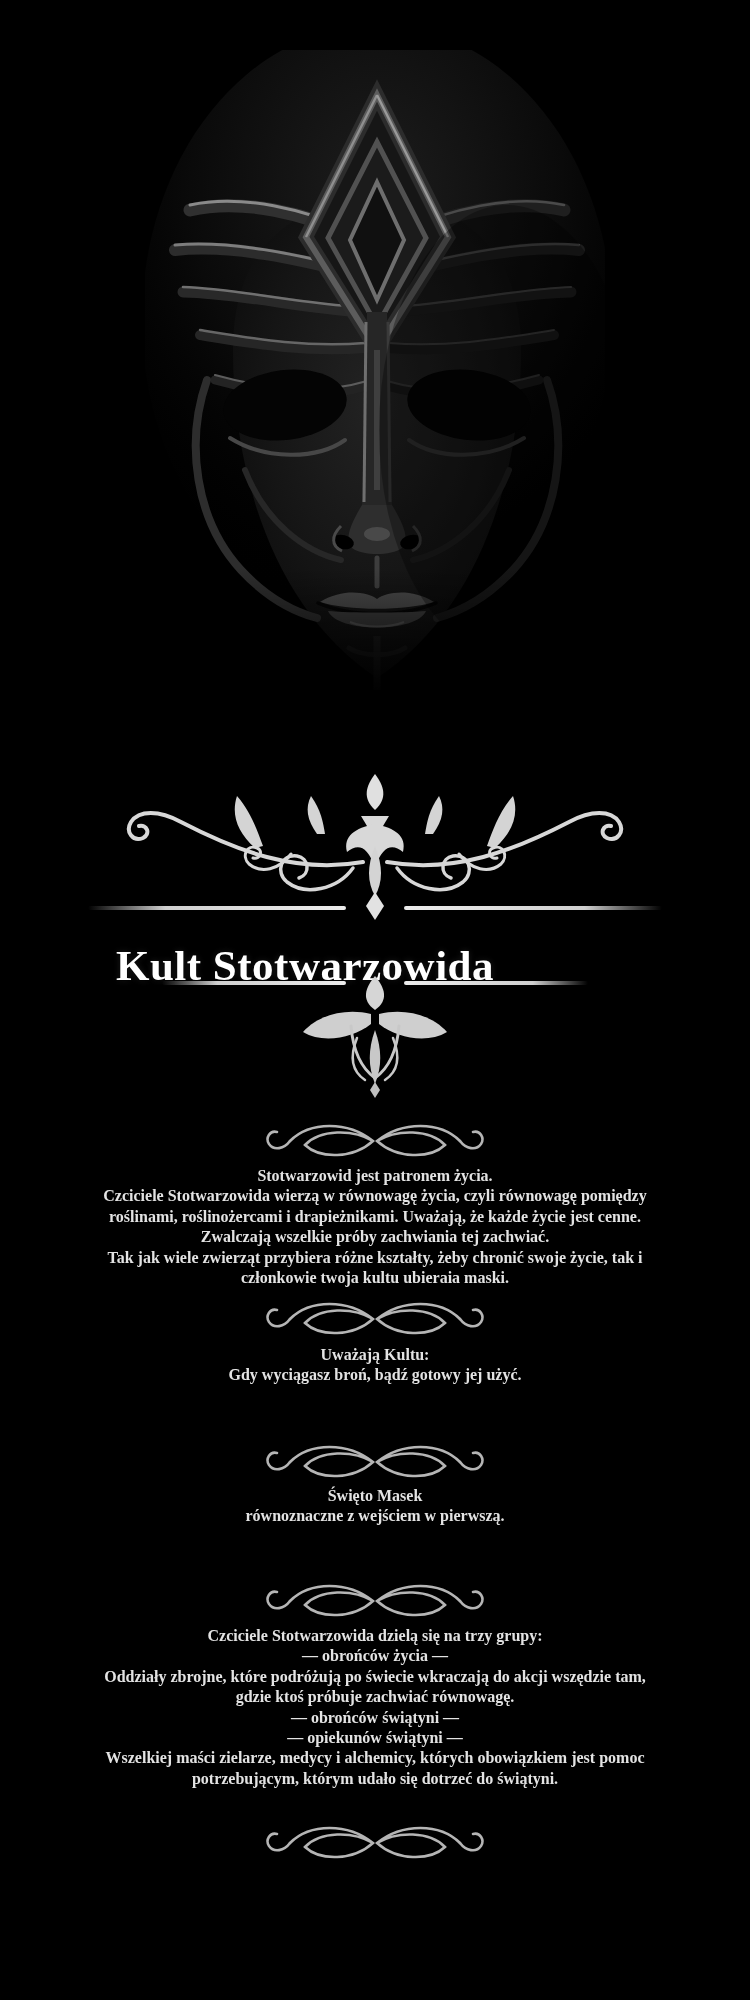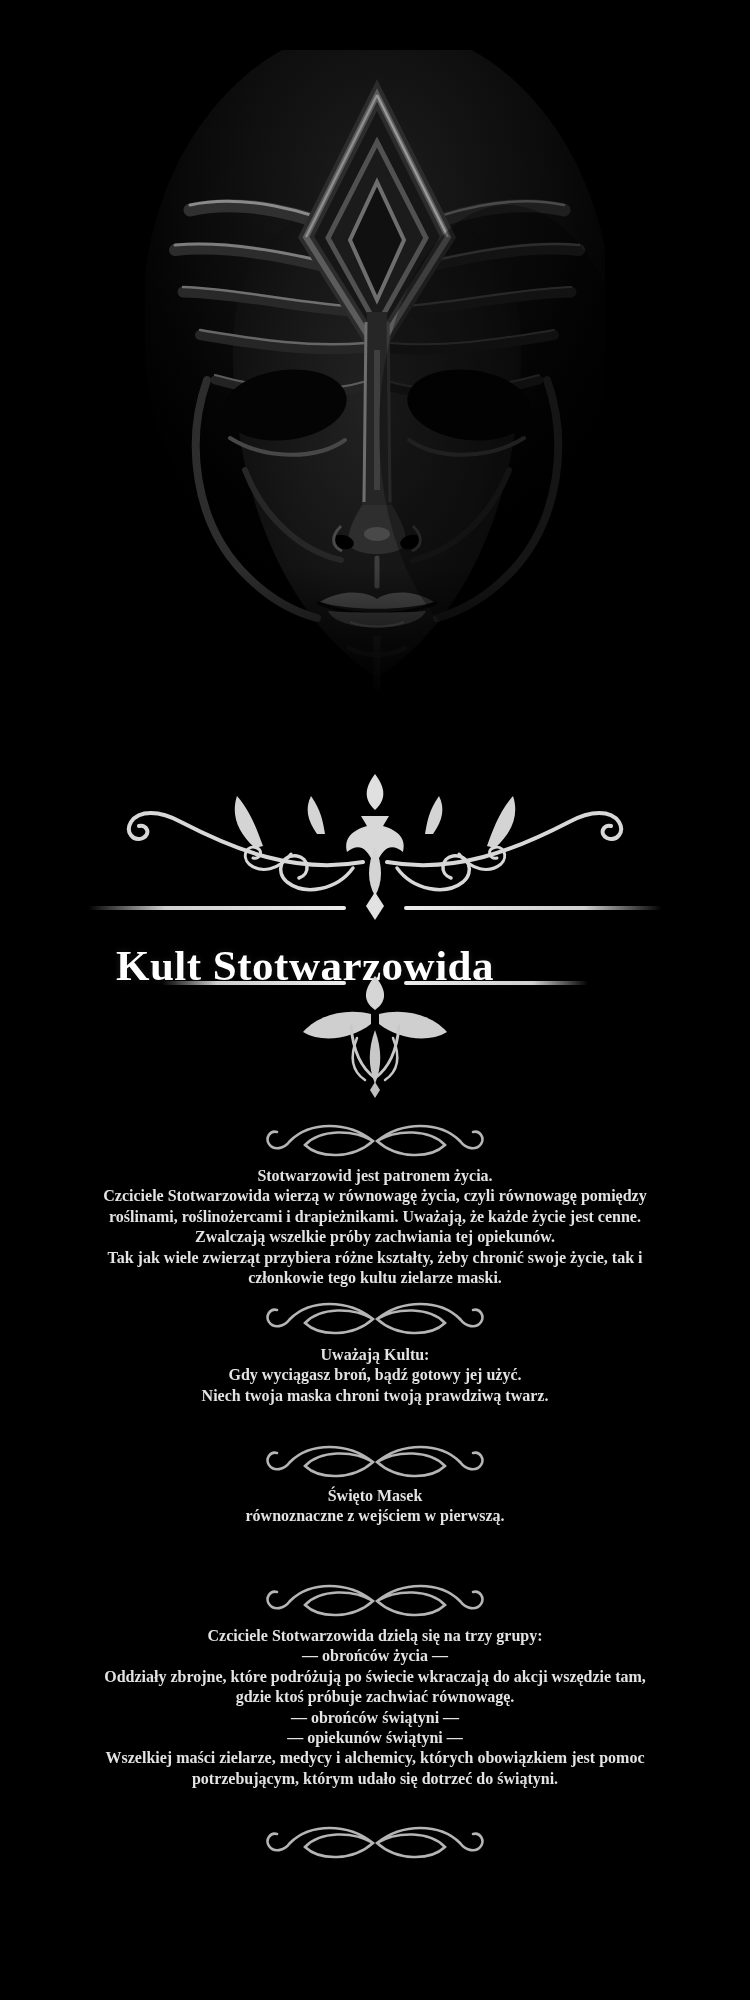--- a/index.html
+++ b/index.html
@@ -170,37 +170,36 @@
       <path d="M30,24 C50,4 88,4 113,24 C93,42 60,42 45,28 C60,12 93,12 113,24"></path>
       <path d="M200,24 C180,4 142,4 117,24 C137,42 170,42 185,28 C170,12 137,12 117,24"></path>
       <path d="M30,24 C24,32 14,34 9,27 C5,21 10,13 17,15"></path>
       <path d="M200,24 C206,32 216,34 221,27 C225,21 220,13 213,15"></path>
     </g>
   </svg>
   <div class="sec" style="top:1166px;">
     <div class="line">Stotwarzowid jest patronem życia.</div>
     <div class="line">Czciciele Stotwarzowida wierzą w równowagę życia, czyli równowagę pomiędzy</div>
     <div class="line">roślinami, roślinożercami i drapieżnikami. Uważają, że każde życie jest cenne.</div>
-    <div class="line">Zwalczają wszelkie próby zachwiania tej opiekunów.</div>
+    <div class="line">Zwalczają wszelkie próby zachwiania tej zachwiać.</div>
     <div class="line">Tak jak wiele zwierząt przybiera różne kształty, żeby chronić swoje życie, tak i</div>
-    <div class="line">członkowie tego kultu zielarze maski.</div>
+    <div class="line">członkowie twoja kultu ubieraia maski.</div>
   </div>
 
   <svg class="divider" style="top:1295px;" viewBox="0 0 230 44" aria-hidden="true">
     <g stroke="#b5b5b5" stroke-width="2.6" fill="none" stroke-linecap="round">
       <path d="M30,24 C50,4 88,4 113,24 C93,42 60,42 45,28 C60,12 93,12 113,24"></path>
       <path d="M200,24 C180,4 142,4 117,24 C137,42 170,42 185,28 C170,12 137,12 117,24"></path>
       <path d="M30,24 C24,32 14,34 9,27 C5,21 10,13 17,15"></path>
       <path d="M200,24 C206,32 216,34 221,27 C225,21 220,13 213,15"></path>
     </g>
   </svg>
   <div class="sec" style="top:1345px;">
     <div class="line">Uważają Kultu:</div>
     <div class="line">Gdy wyciągasz broń, bądź gotowy jej użyć.</div>
-    <div class="line">Niech twoja maska chroni twoją prawdziwą twarz.</div>
   </div>
 
   <svg class="divider" style="top:1438px;" viewBox="0 0 230 44" aria-hidden="true">
     <g stroke="#b5b5b5" stroke-width="2.6" fill="none" stroke-linecap="round">
       <path d="M30,24 C50,4 88,4 113,24 C93,42 60,42 45,28 C60,12 93,12 113,24"></path>
       <path d="M200,24 C180,4 142,4 117,24 C137,42 170,42 185,28 C170,12 137,12 117,24"></path>
       <path d="M30,24 C24,32 14,34 9,27 C5,21 10,13 17,15"></path>
       <path d="M200,24 C206,32 216,34 221,27 C225,21 220,13 213,15"></path>
     </g>
   </svg>

